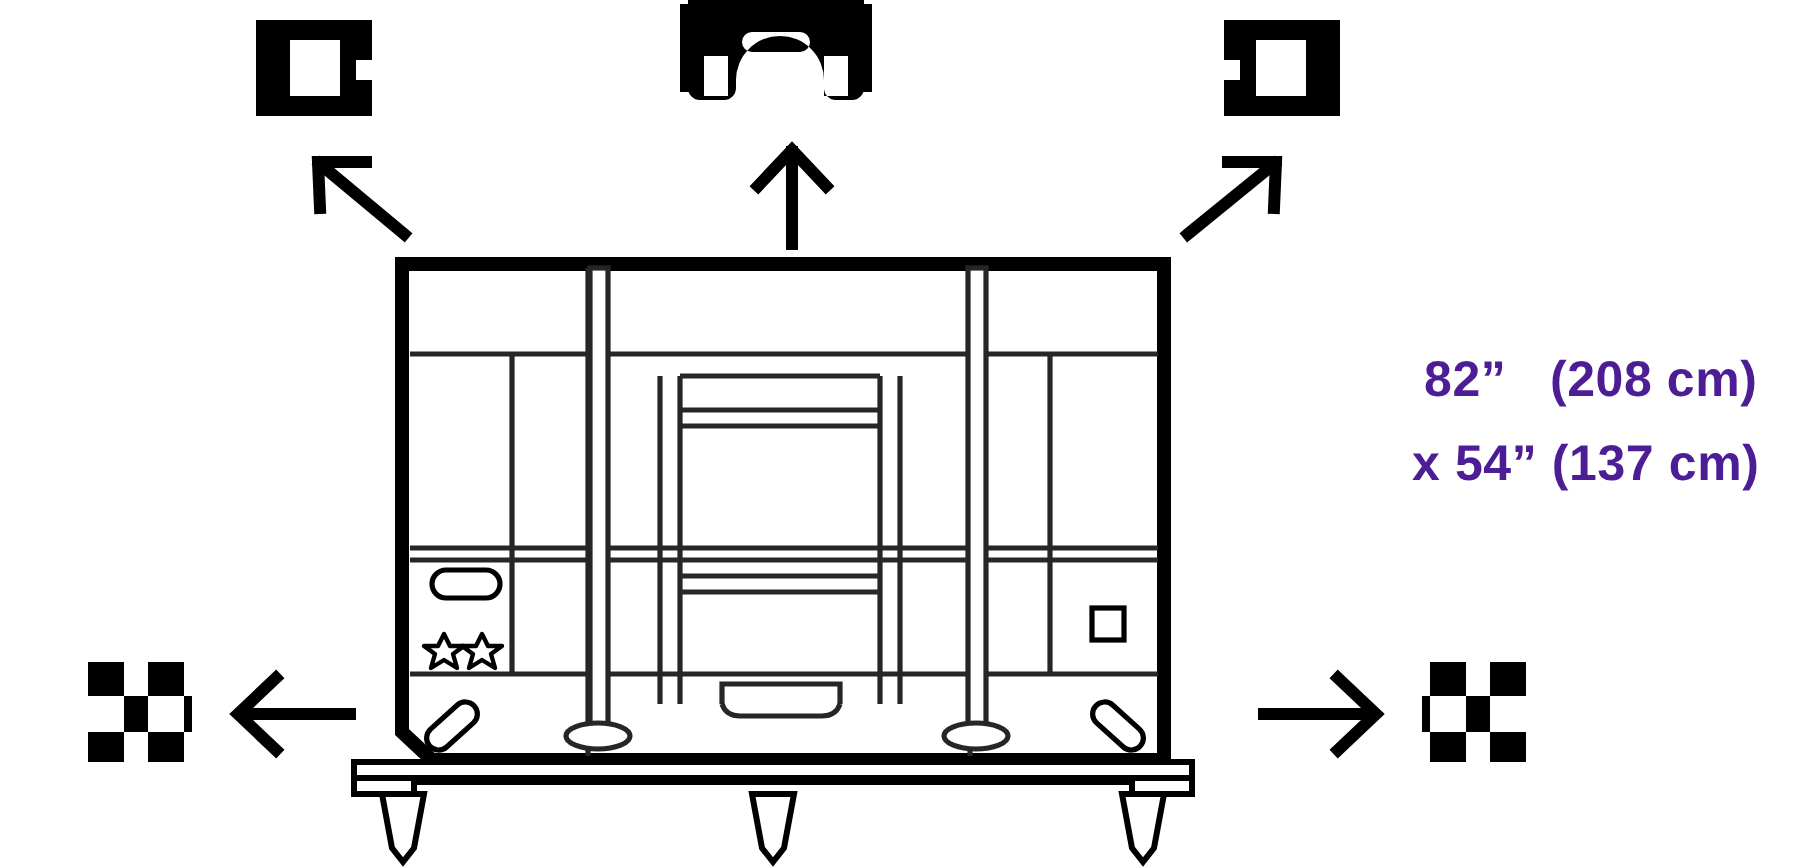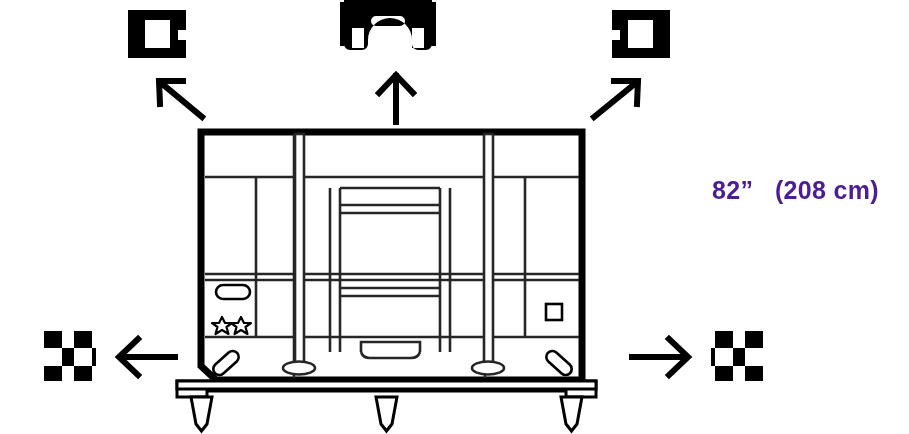--- a/index.html
+++ b/index.html
@@ -181,14 +181,15 @@
       <path d="M191 397 H212 L207 424 L201.5 431 L196 424 Z" fill="#ffffff" stroke="#000000" stroke-width="3" stroke-linejoin="miter"></path>
 
       <path d="M376 397 H397 L392 424 L386.5 431 L381 424 Z" fill="#ffffff" stroke="#000000" stroke-width="3" stroke-linejoin="miter"></path>
 
       <path d="M561 397 H582 L577 424 L571.5 431 L566 424 Z" fill="#ffffff" stroke="#000000" stroke-width="3" stroke-linejoin="miter"></path>
     </g>
 
   </svg>
 
   <div class="dim-text" id="dim-line-1">82”   (208 cm)</div>
+  <div class="dim-text" id="dim-line-2">x 54” (137 cm)</div>
 
 </div>
 
 </body></html>

